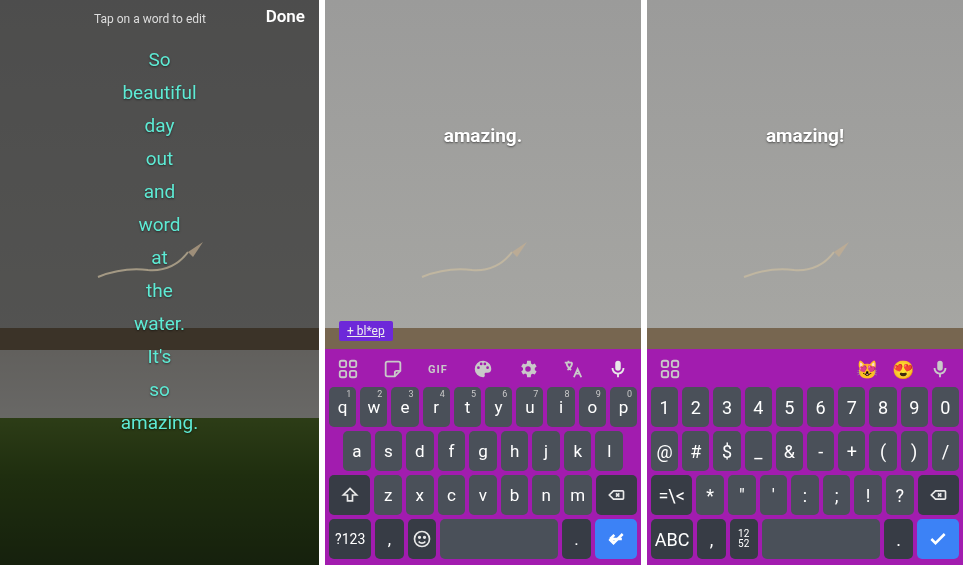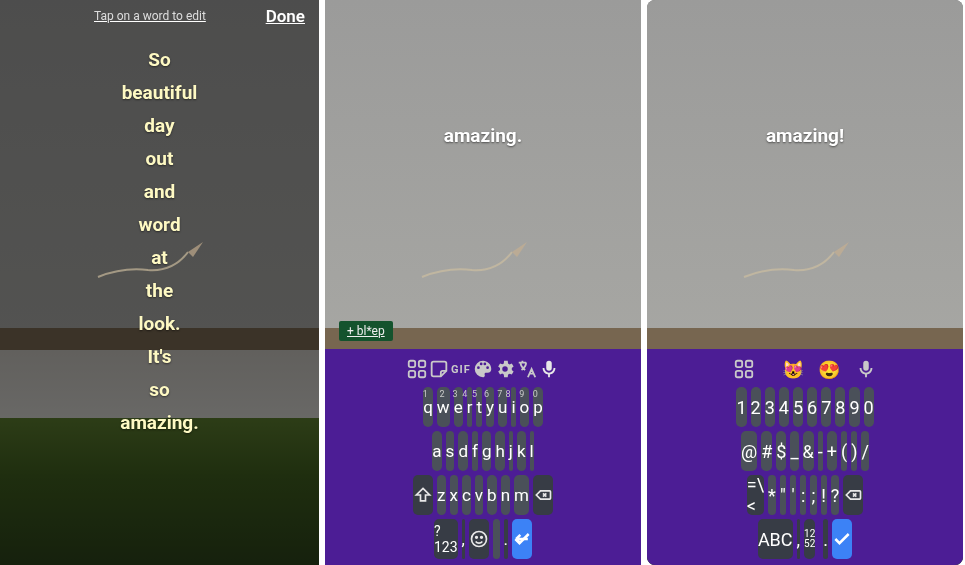--- a/index.html
+++ b/index.html
@@ -13,21 +13,21 @@
     gap: 6px;
   }
   .panel {
     position: relative;
     height: 565px;
     overflow: hidden;
     background: #6a6a6a;
   }
   .p1 { width: 319px; }
   .p2 { width: 316px; }
-  .p3 { width: 316px; border-radius: 8px; }
+  .p3 { width: 316px; }
 
   
   .sky {
     position:absolute; left:0; right:0; top:0; height:70%;
     background: linear-gradient(#9b9b9a, #a8a8a4);
   }
   .trees {
     position:absolute; left:0; right:0; top:58%; height:6%;
     background: #776650;
   }
@@ -46,59 +46,58 @@
     position:absolute;
     top:232px; left:29%;
     width:120px; height:50px;
     pointer-events:none;
     opacity:.65;
   }
 
   
   .topbar {
     position:absolute; top:6px; left:0; right:0;
-    display:flex; justify-content:space-between; align-items:center;
+    display:flex; justify-content:space-between; align-items:flex-end;
     padding: 0 14px;
     color:#fff;
-    text-decoration:underline;
   }
   .hint { font-size:12px; color:#ddd; margin-left:80px; }
   .done { font-size:17px; font-weight:600;margin-left:16px; }
   .wordlist {
     position:absolute; top:48px; left:0; right:0;
     display:flex; flex-direction:column; align-items:center;
     gap:10px;
   }
   .word {
-    color:#fef9c3; font-weight:700; font-size:19px;
+    color:#5eead4; font-weight:400; font-size:19px;
     text-shadow:0 1px 2px rgba(0,0,0,.5);
   }
 
   
   .headline {
     position:absolute; top:124px; left:0; right:0;
     text-align:center; color:#fff; font-weight:700; font-size:19px;
     text-shadow:0 1px 2px rgba(0,0,0,.5);
   }
   .chip {
     position:absolute; left:14px;
-    background:#14532d; color:#eee;
+    background:#6d28d9; color:#eee;
     font-size:12px; padding:3px 8px;
     border-radius:2px;
     text-decoration:underline;
   }
   .p2 .chip { bottom:224px; }
   .p3 .chip { bottom:194px; }
 
   
   .kb {
     position:absolute; left:0; right:0; bottom:0;
-    background:#4c1d95;
+    background:#a21caf;
     padding:4px 4px 6px 4px;
-    display:flex; flex-direction:column; gap:4px;align-items:center;
+    display:flex; flex-direction:column; gap:4px;
   }
   .kb .toolbar {
     display:flex; align-items:center; gap:14px;
     padding:5px 8px 3px 8px;
     color:#c9c9c9;
     justify-content:flex-start;
   }
   .kb .toolbar.spread { justify-content: space-between; gap:0; }
   .kb .toolbar .tool { width:22px; height:22px; display:flex; align-items:center; justify-content:center; }
   .kb .toolbar .gif { font-size:11px; font-weight:700; letter-spacing:1px; }
@@ -152,21 +151,21 @@
 
   <div class="wordlist">
     <span class="word">So</span>
     <span class="word">beautiful</span>
     <span class="word">day</span>
     <span class="word">out</span>
     <span class="word">and</span>
     <span class="word">word</span>
     <span class="word">at</span>
     <span class="word">the</span>
-    <span class="word">look.</span>
+    <span class="word">water.</span>
     <span class="word">It's</span>
     <span class="word">so</span>
     <span class="word">amazing.</span>
   </div>
 </div>
 
 <div class="panel p2">
   <div class="sky"></div>
   <div class="trees"></div>
   <div class="water"></div>

